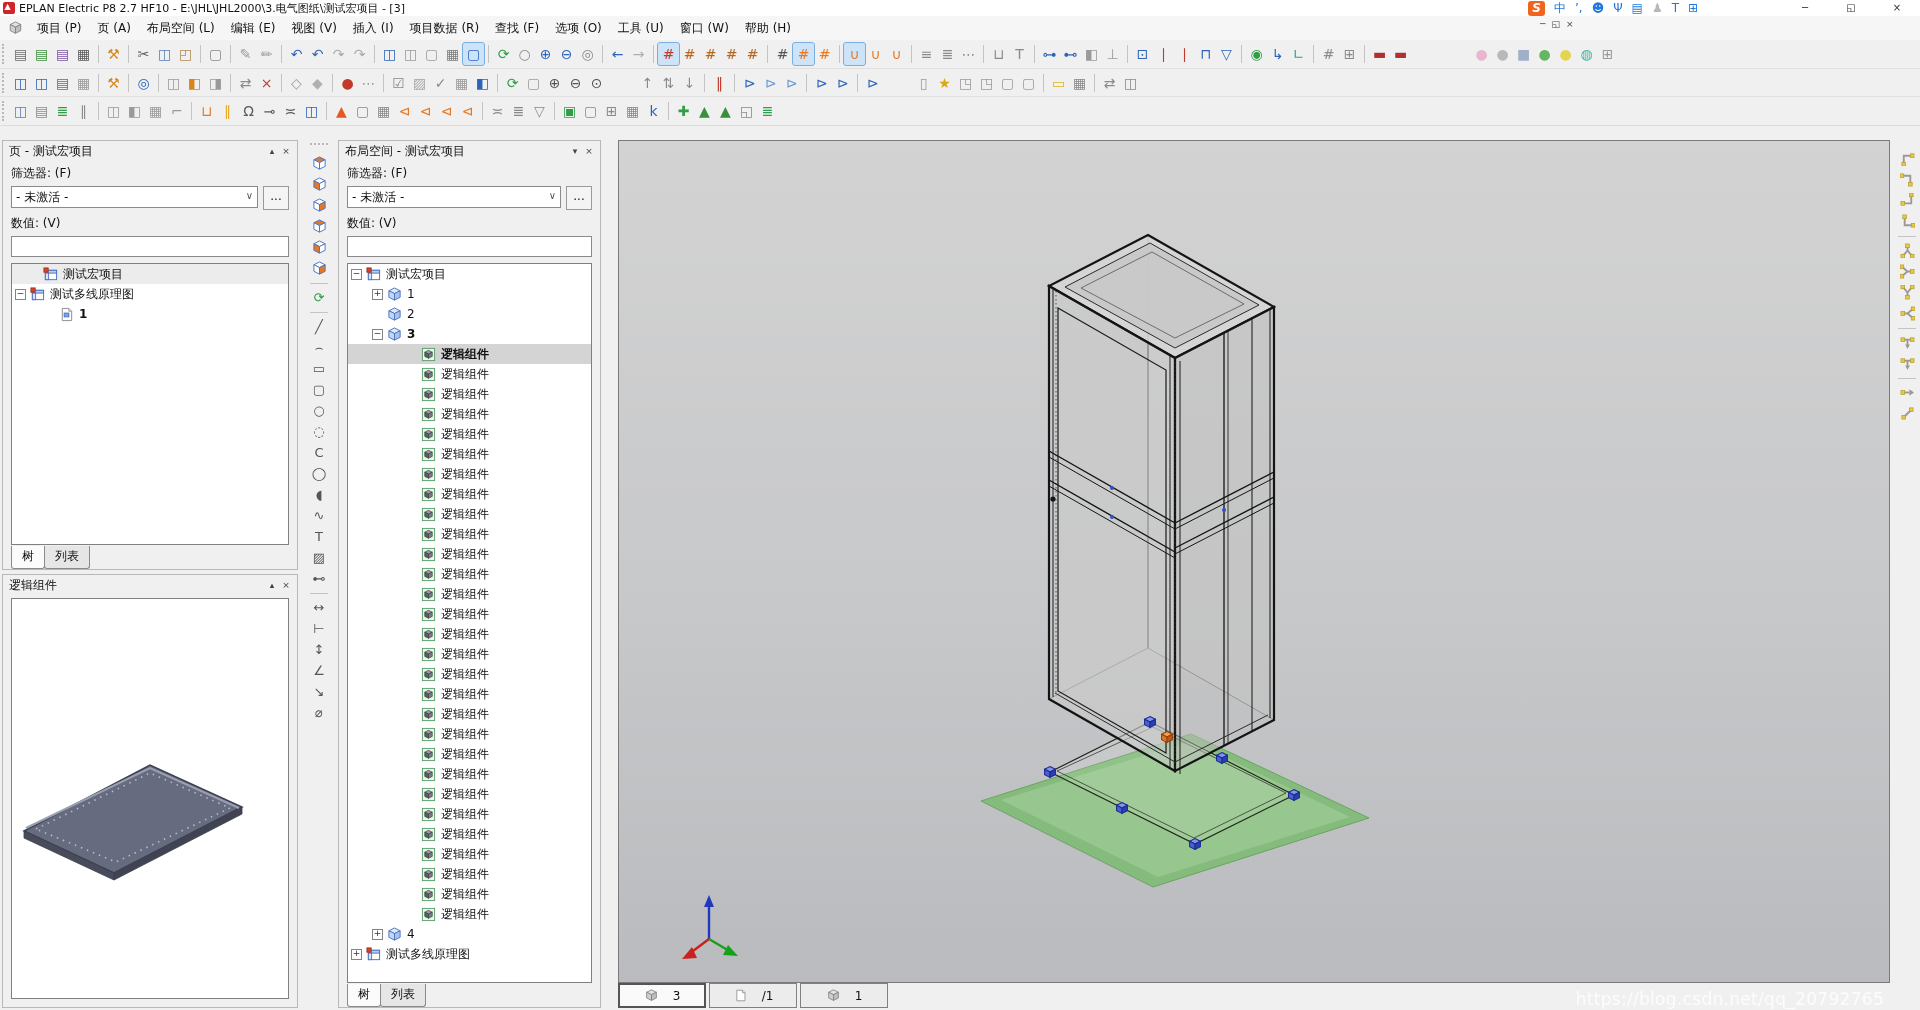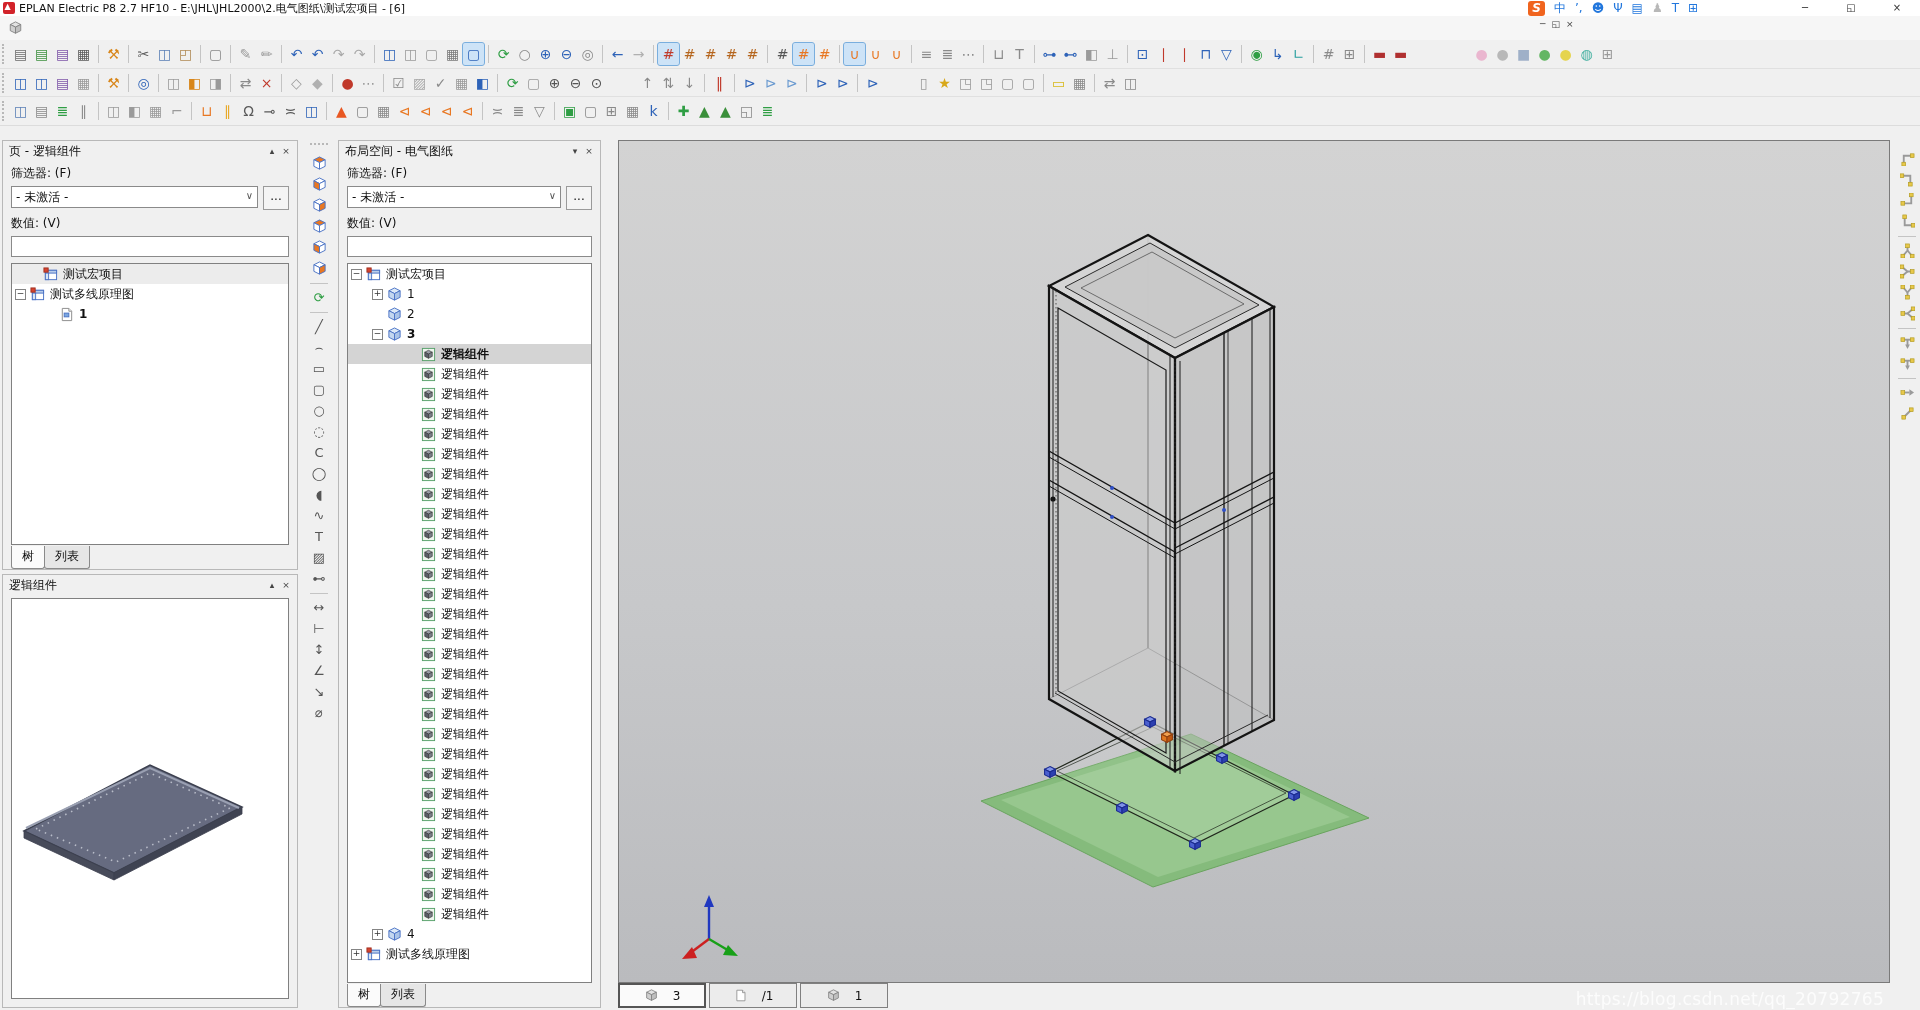--- a/index.html
+++ b/index.html
@@ -169,21 +169,21 @@
     <symbol id="i-handle-o" viewBox="0 0 12 12">
       <polygon points="6,1 11,3.5 6,6 1,3.5" fill="#f0a050" stroke="#904010" stroke-width="1"></polygon>
       <polygon points="1,3.5 6,6 6,11 1,8.5" fill="#e07820" stroke="#904010" stroke-width="1"></polygon>
       <polygon points="11,3.5 6,6 6,11 11,8.5" fill="#c05810" stroke="#904010" stroke-width="1"></polygon>
     </symbol>
   </defs>
 </svg>
 
 <div id="titlebar">
   <span id="appicon"></span>
-  <span id="apptitle">EPLAN Electric P8 2.7 HF10 - E:\JHL\JHL2000\2.电气图纸\测试宏项目 - [6]</span>
+  <span id="apptitle">EPLAN Electric P8 2.7 HF10 - E:\JHL\JHL2000\3.电气图纸\测试宏项目 - [3]</span>
   <div id="ime">
 
       <span class="imeic sglogo" style="color: rgb(255, 255, 255);">S</span>
 
       <span class="imeic" style="color: rgb(34, 119, 221);">中</span>
 
       <span class="imeic" style="color: rgb(34, 119, 221);">’,</span>
 
       <span class="imeic" style="color: rgb(34, 119, 221);">☻</span>
 
@@ -204,20 +204,46 @@
       <span class="wb">◱</span>
 
       <span class="wb">×</span>
     </div>
 </div>
 
 <div id="menubar">
   <svg id="mdicube" viewBox="0 0 16 16">
       <use href="#i-cube-gray"></use>
     </svg>
+  <div style="display:flex">
+
+      <span class="menuitem">项目 (P)</span>
+
+      <span class="menuitem">页 (A)</span>
+
+      <span class="menuitem">布局空间 (L)</span>
+
+      <span class="menuitem">编辑 (E)</span>
+
+      <span class="menuitem">视图 (V)</span>
+
+      <span class="menuitem">插入 (I)</span>
+
+      <span class="menuitem">项目数据 (R)</span>
+
+      <span class="menuitem">查找 (F)</span>
+
+      <span class="menuitem">选项 (O)</span>
+
+      <span class="menuitem">工具 (U)</span>
+
+      <span class="menuitem">窗口 (W)</span>
+
+      <span class="menuitem">帮助 (H)</span>
+    </div>
   <div id="mdibtns">
 
   <span>─</span>
       <span>◱</span>
       <span>×</span>
     </div>
 </div>
 
 <div id="tbrow1" class="toolbar">
 
@@ -981,21 +1007,21 @@
       <span class="g" style="color: rgb(138, 138, 138);">◱</span>
     </div>
 
     <div class="tbtn" title="list-green-end">
       <span class="g" style="color: rgb(47, 158, 68);">≣</span>
     </div>
   </div>
 
 <div class="dock" style="left:2px;top:140px;width:296px;height:430px;">
   <div class="ptitle">
-    <span class="txt">页 - 逻辑组件</span>
+    <span class="txt">页 - 测试宏项目</span>
     <span class="pbtn">▴</span>
     <span class="pbtn">×</span>
   </div>
   <div class="plabel">筛选器: (F)</div>
   <div class="comborow">
     <div class="combo">
       <span>- 未激活 -</span>
       <span class="chev">∨</span>
     </div>
     <div class="browse">...</div>
@@ -1213,21 +1239,21 @@
     </div>
 
     <div class="vbtn" title="dim-radius">
       <span class="g" style="color: rgb(85, 85, 85);">⌀</span>
 
     </div>
   </div>
 
 <div class="dock" style="left:338px;top:140px;width:263px;height:868px;">
   <div class="ptitle">
-    <span class="txt">布局空间 - 电气图纸</span>
+    <span class="txt">布局空间 - 测试宏项目</span>
     <span class="pbtn">▾</span>
     <span class="pbtn">×</span>
   </div>
   <div class="plabel">筛选器: (F)</div>
   <div class="comborow">
     <div class="combo">
       <span>- 未激活 -</span>
       <span class="chev">∨</span>
     </div>
     <div class="browse">...</div>

